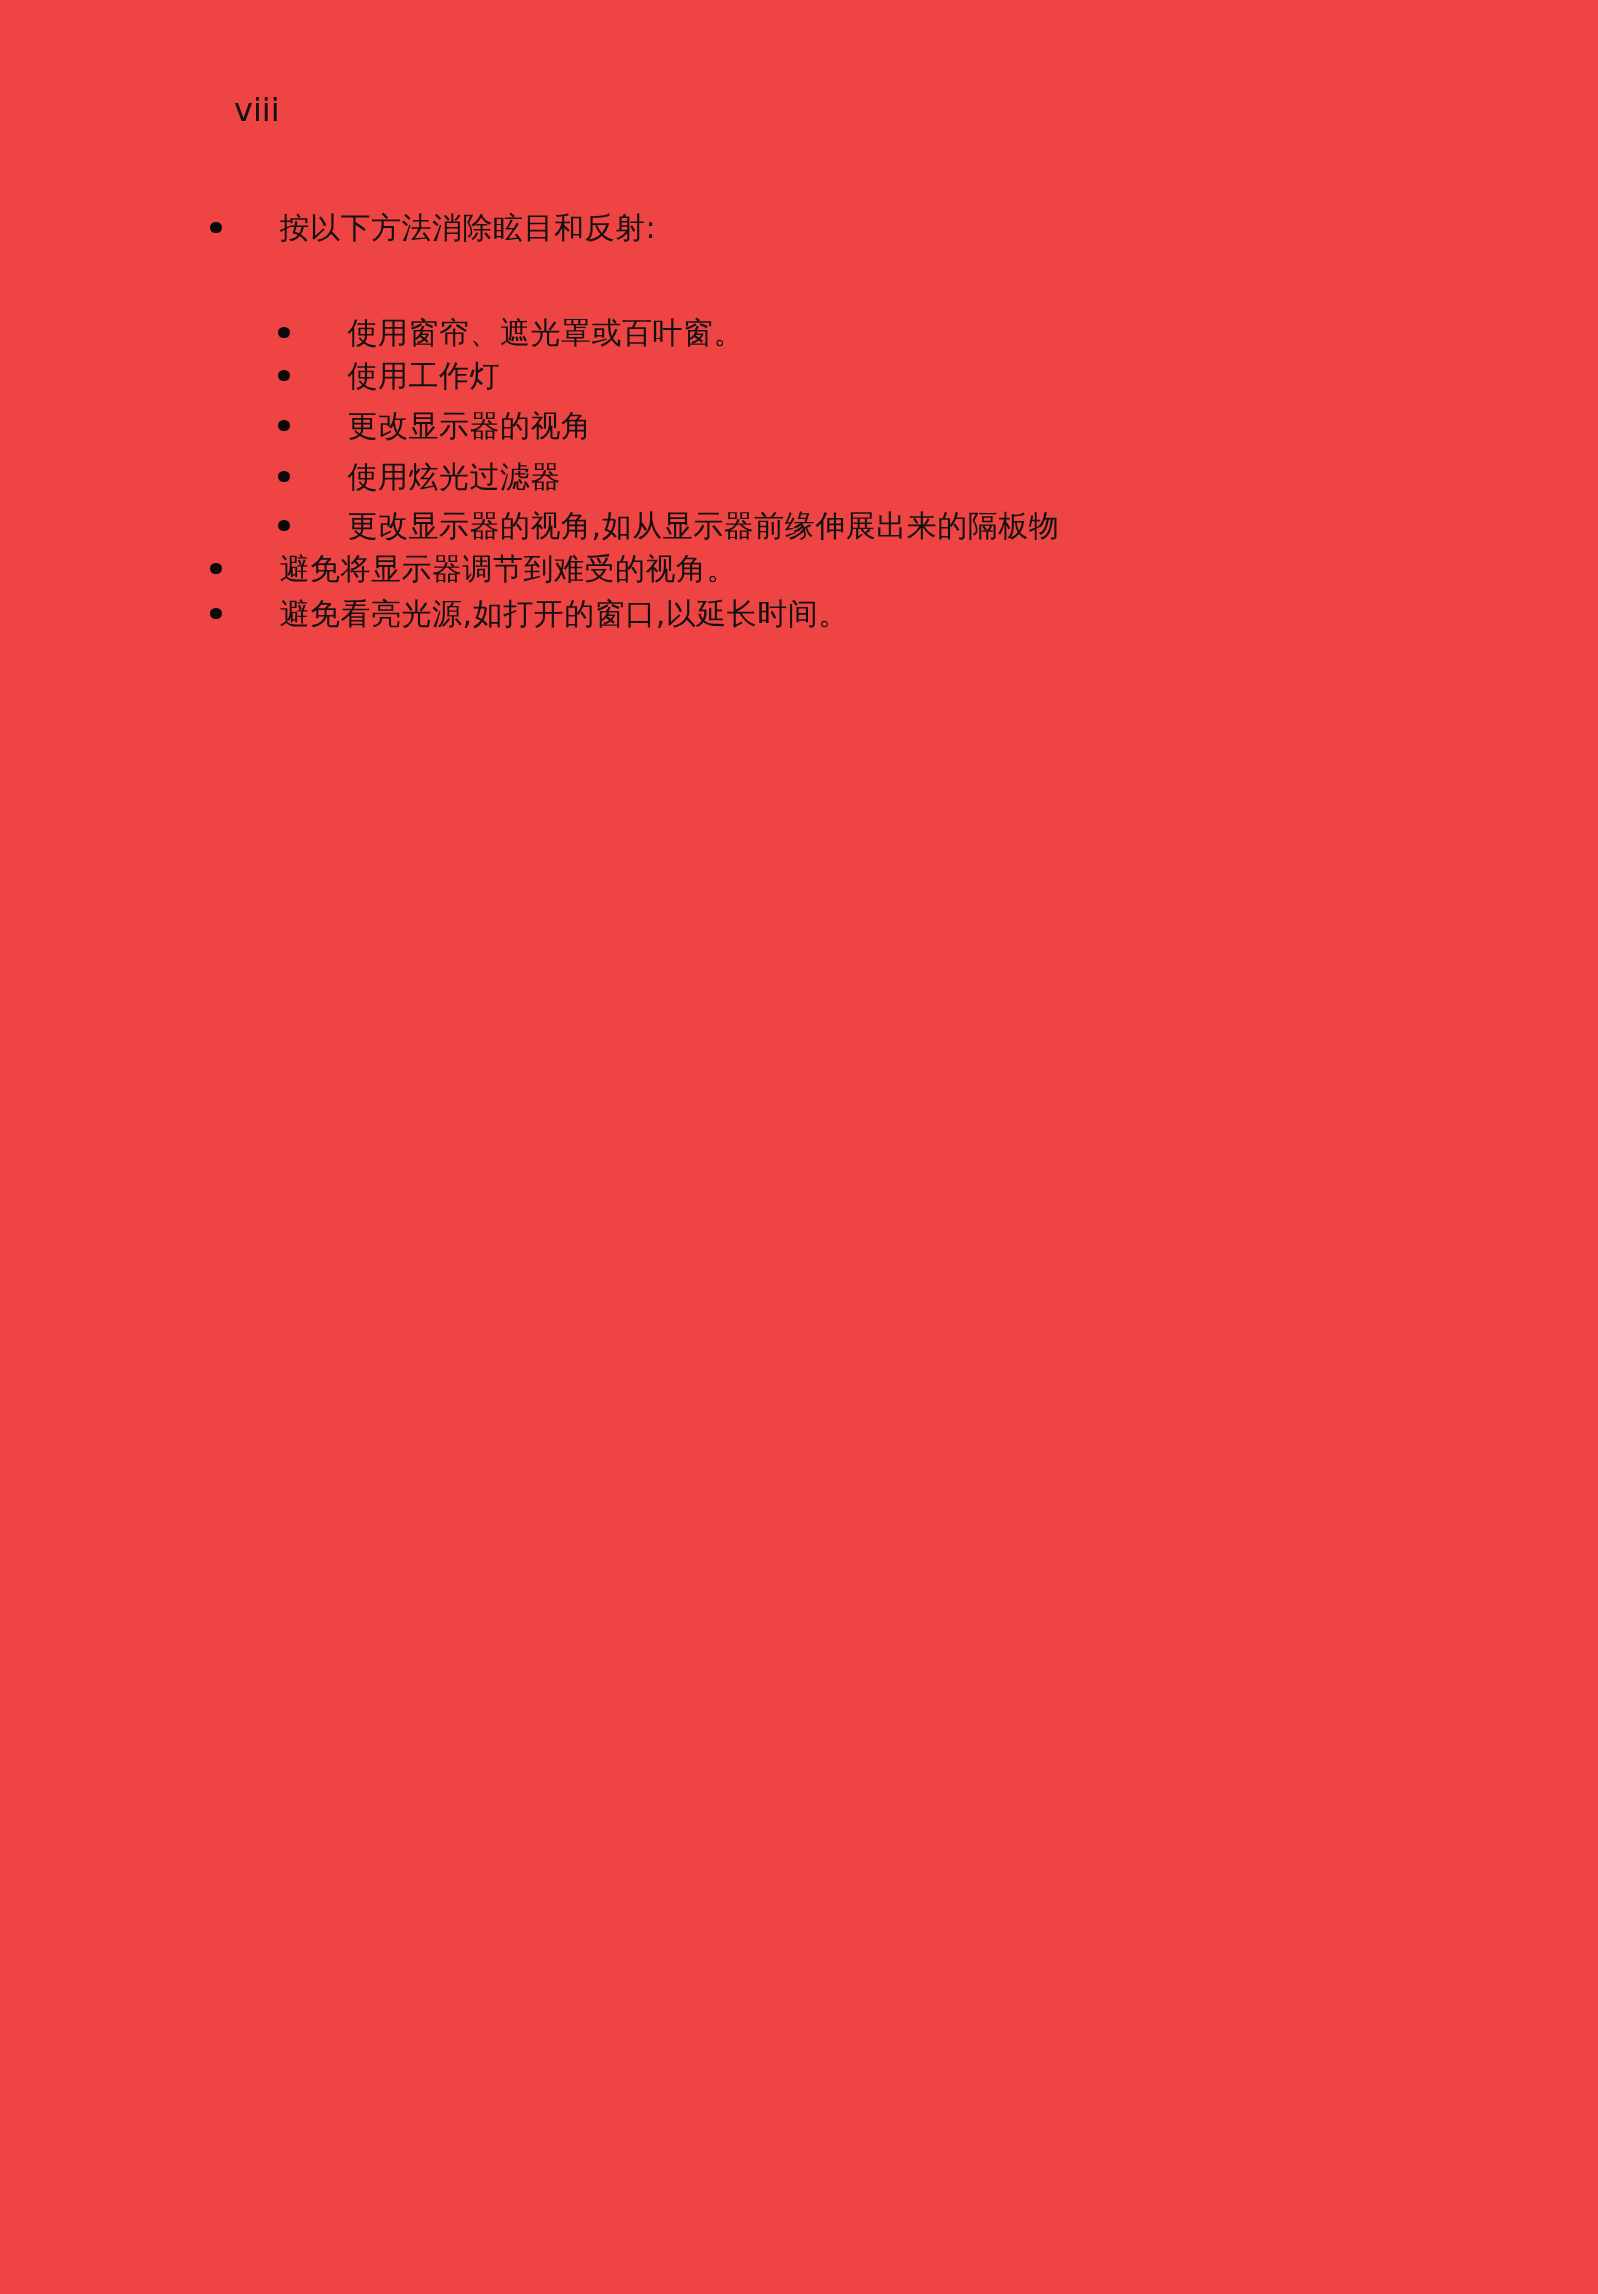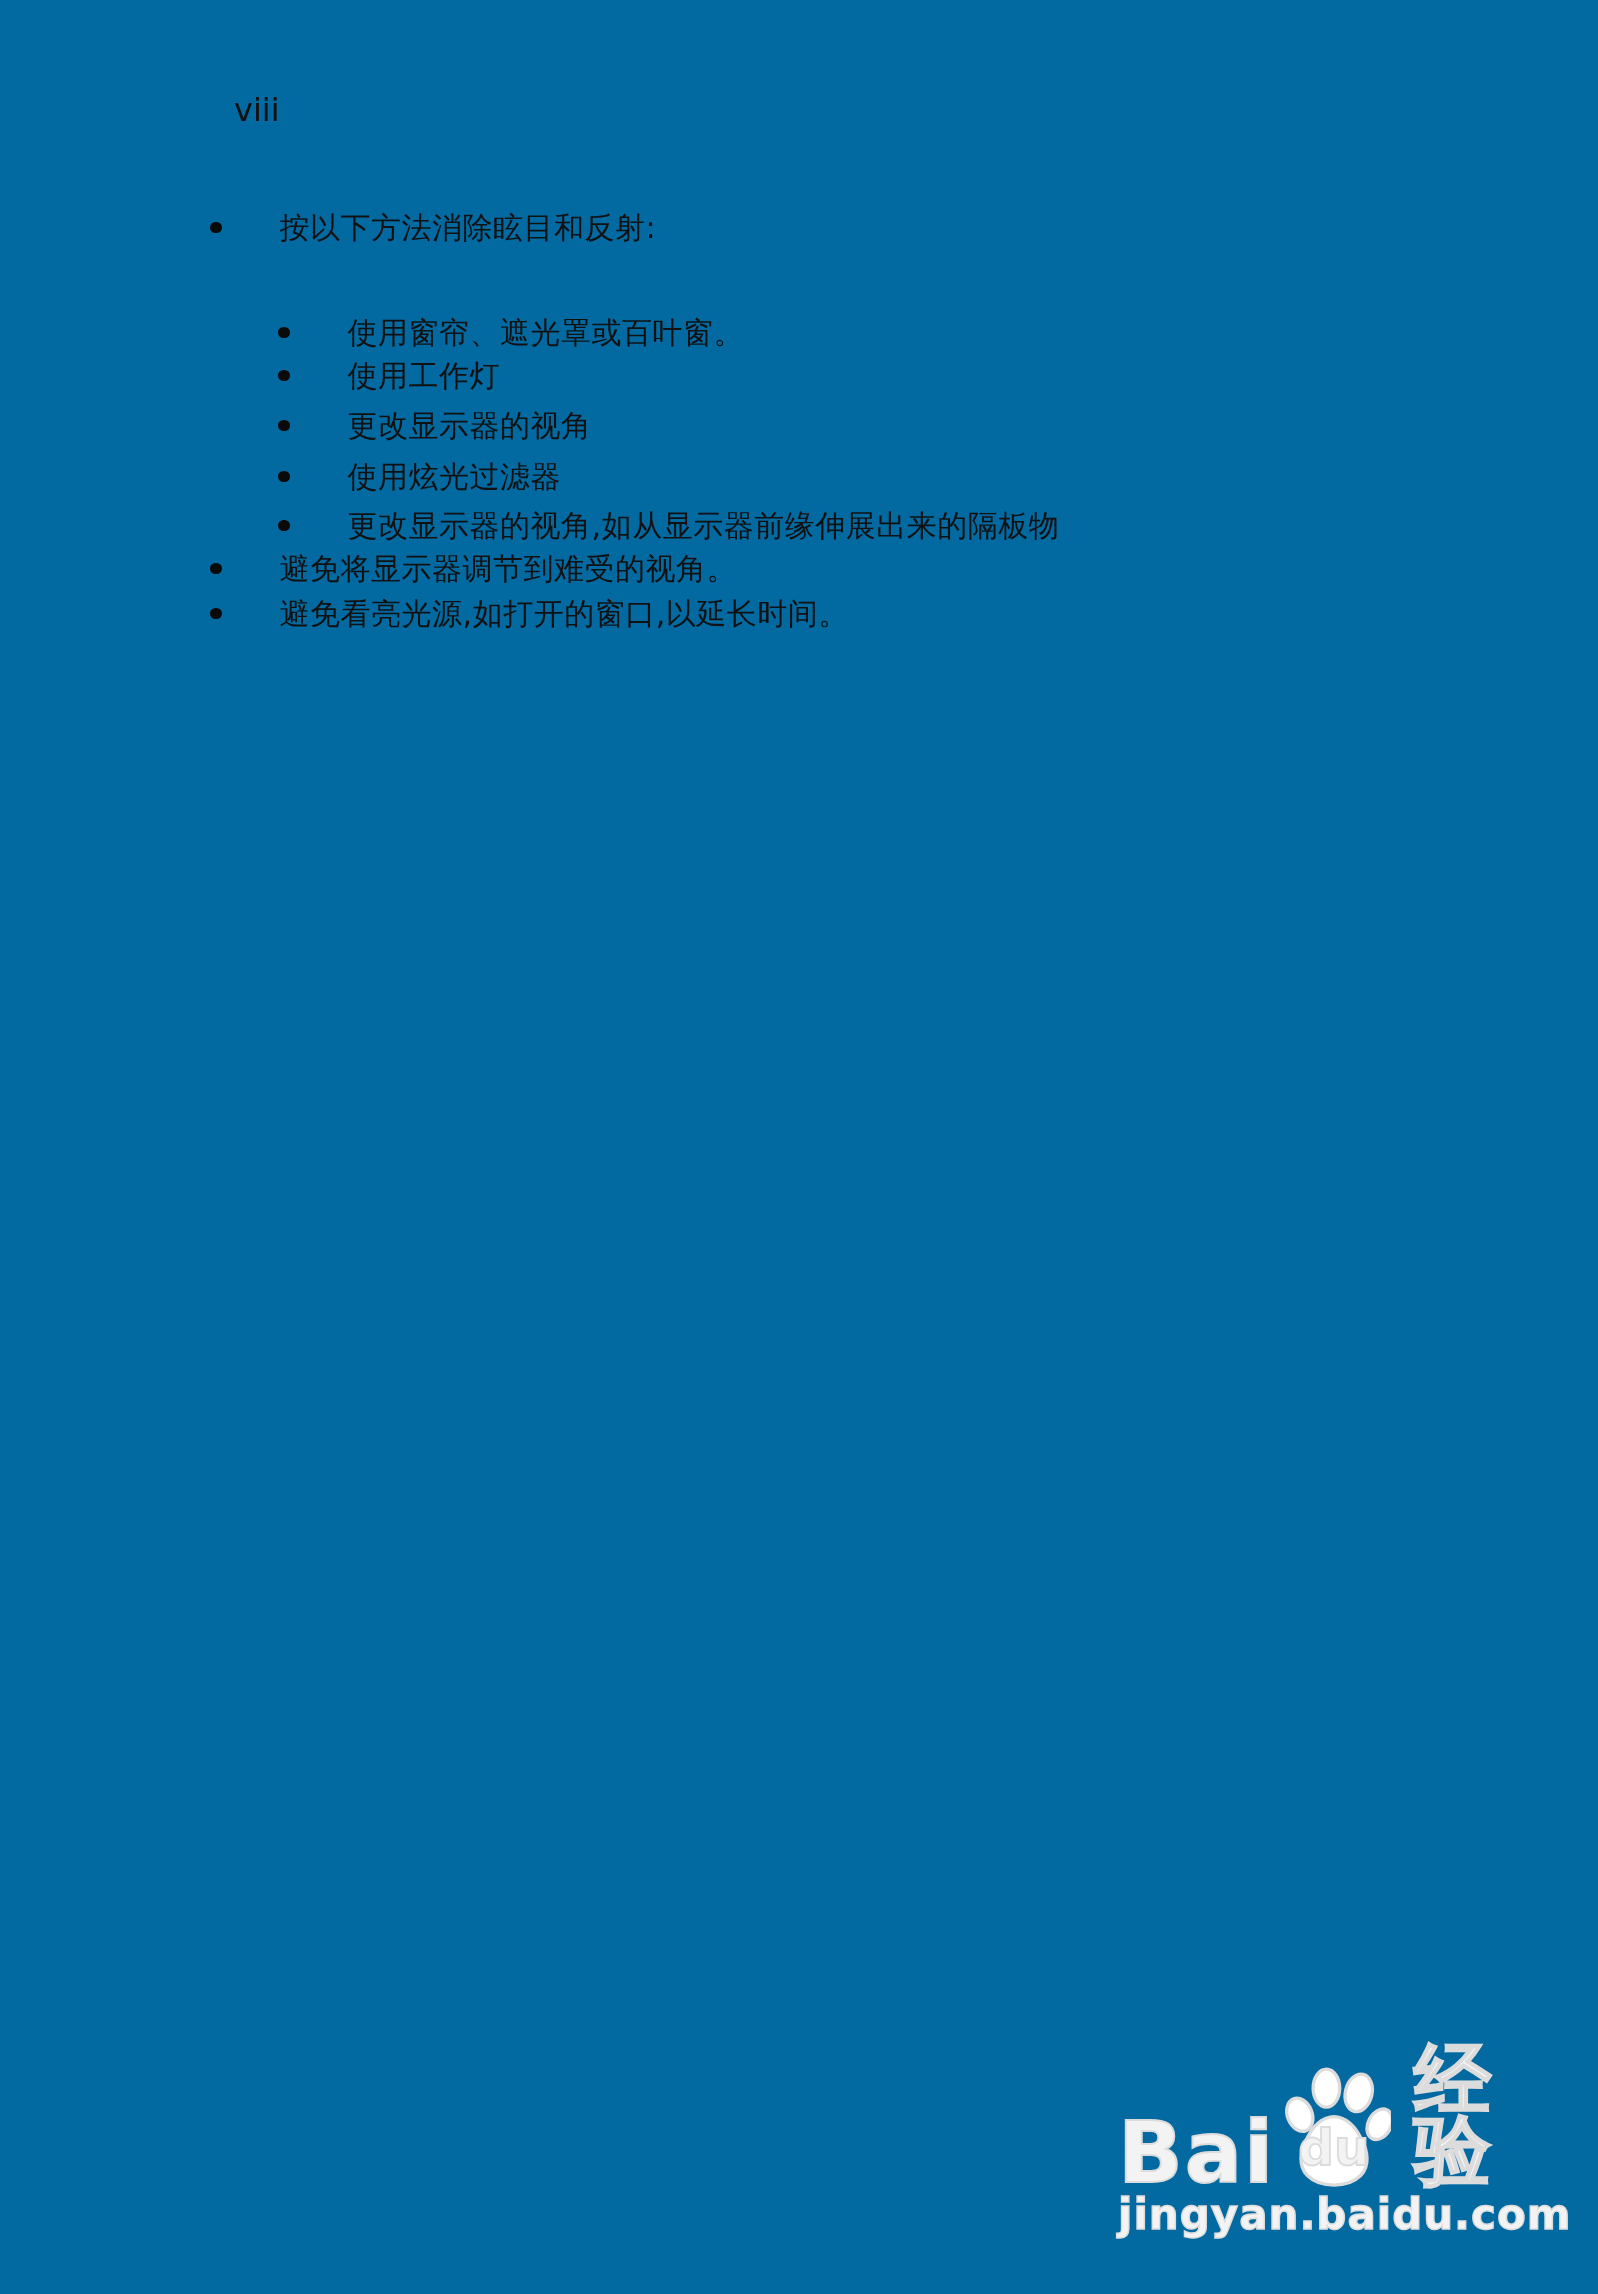--- a/index.html
+++ b/index.html
@@ -4,21 +4,21 @@
 <style>
   html, body {
     margin: 0;
     padding: 0;
     background: #ffffff;
   }
   .page {
     position: relative;
     width: 1599px;
     height: 2294px;
-    background: #0369a1;
+    background: #ef4444;
     overflow: hidden;
     font-family: "DejaVu Sans", "Liberation Sans", sans-serif;
     color: #111111;
   }
   .page-number {
     position: absolute;
     left: 234px;
     top: 93px;
     font-size: 32px;
     line-height: 35px;
@@ -144,34 +144,15 @@
   <div class="bullet-line lvl1" style="top:596px">
     <span class="dot"></span>
     <span class="txt">避免看亮光源,如打开的窗口,以延长时间。</span>
   </div>
 
   <div class="bullet-line lvl1" style="top:551px">
     <span class="dot"></span>
     <span class="txt">避免将显示器调节到难受的视角。</span>
   </div>
 
-  <div class="watermark">
-    <div class="wm-row">
-      <span class="wm-outline wm-bai">Bai</span>
-      <span class="wm-paw">
-        <svg viewBox="0 0 120 130" xmlns="http://www.w3.org/2000/svg">
-          <g fill="#ffffff" stroke="#dcdcdc" stroke-width="3.5">
-            <ellipse cx="24" cy="50" rx="13" ry="18" transform="rotate(-22 24 50)"></ellipse>
-            <ellipse cx="52" cy="22" rx="14" ry="20"></ellipse>
-            <ellipse cx="86" cy="27" rx="14" ry="20" transform="rotate(14 86 27)"></ellipse>
-            <ellipse cx="108" cy="60" rx="12" ry="17" transform="rotate(28 108 60)"></ellipse>
-            <path d="M 60 52 C 72 52 82 62 88 74 C 96 88 98 104 88 114 C 78 124 66 124 60 124 C 54 124 42 124 32 114 C 22 104 24 88 32 74 C 38 62 48 52 60 52 Z"></path>
-          </g>
-        </svg>
-        <span class="wm-outline wm-du">du</span>
-      </span>
-      <span class="wm-outline wm-jingyan">经验</span>
-    </div>
-    <div class="wm-url">jingyan.baidu.com</div>
-  </div>
 
 </div>
 
 
 </body></html>

